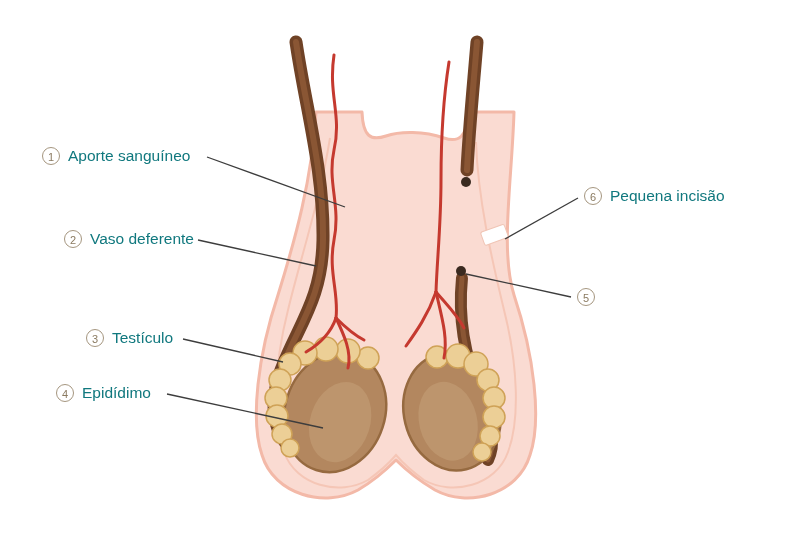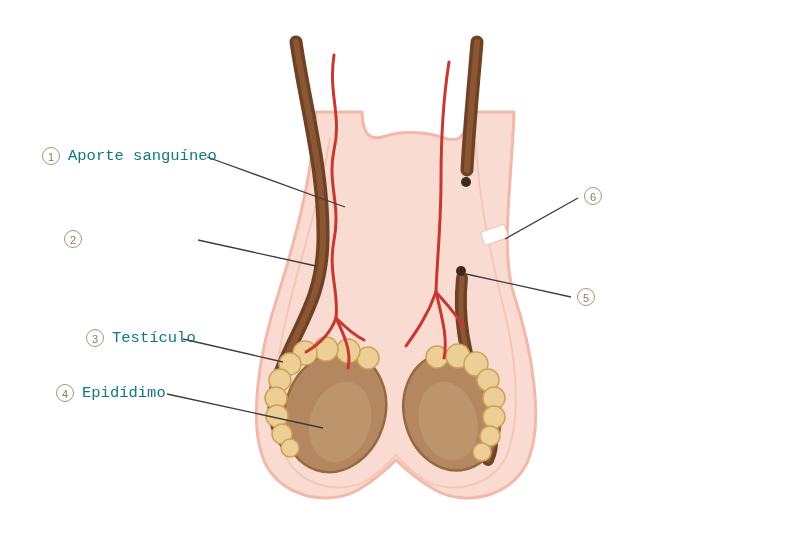--- a/index.html
+++ b/index.html
@@ -37,21 +37,20 @@
     color: #8a7a60;
     font-size: 11px;
     line-height: 18px;
     text-align: center;
     flex: 0 0 auto;
     box-sizing: border-box;
   }
   .callout .txt {
     color: #10787e;
     font-size: 15.5px;
-    font-family: Liberation Mono, monospace;
   }
 </style>
 </head>
 <body>
 
 <div class="stage">
 
   <svg class="illustration" viewBox="0 0 799 533" aria-hidden="true">
 
     <path d="M316,112 C312,180 295,240 278,295 C258,355 250,420 262,455
@@ -138,33 +137,35 @@
     </g>
   </svg>
 
   <div class="callout" style="left:42px; top:147px;">
     <span class="num">1</span>
     <span class="txt">Aporte sanguíneo</span>
   </div>
 
   <div class="callout" style="left:64px; top:230px;">
     <span class="num">2</span>
+    <span class="txt">Vaso deferente</span>
   </div>
 
   <div class="callout" style="left:86px; top:329px;">
     <span class="num">3</span>
     <span class="txt">Testículo</span>
   </div>
 
   <div class="callout" style="left:56px; top:384px;">
     <span class="num">4</span>
     <span class="txt">Epidídimo</span>
   </div>
 
   <div class="callout" style="left:584px; top:187px;">
     <span class="num">6</span>
+    <span class="txt">Pequena incisão</span>
   </div>
 
   <div class="callout" style="left:577px; top:288px;">
     <span class="num">5</span>
   </div>
 
 </div>
 
 </body></html>

